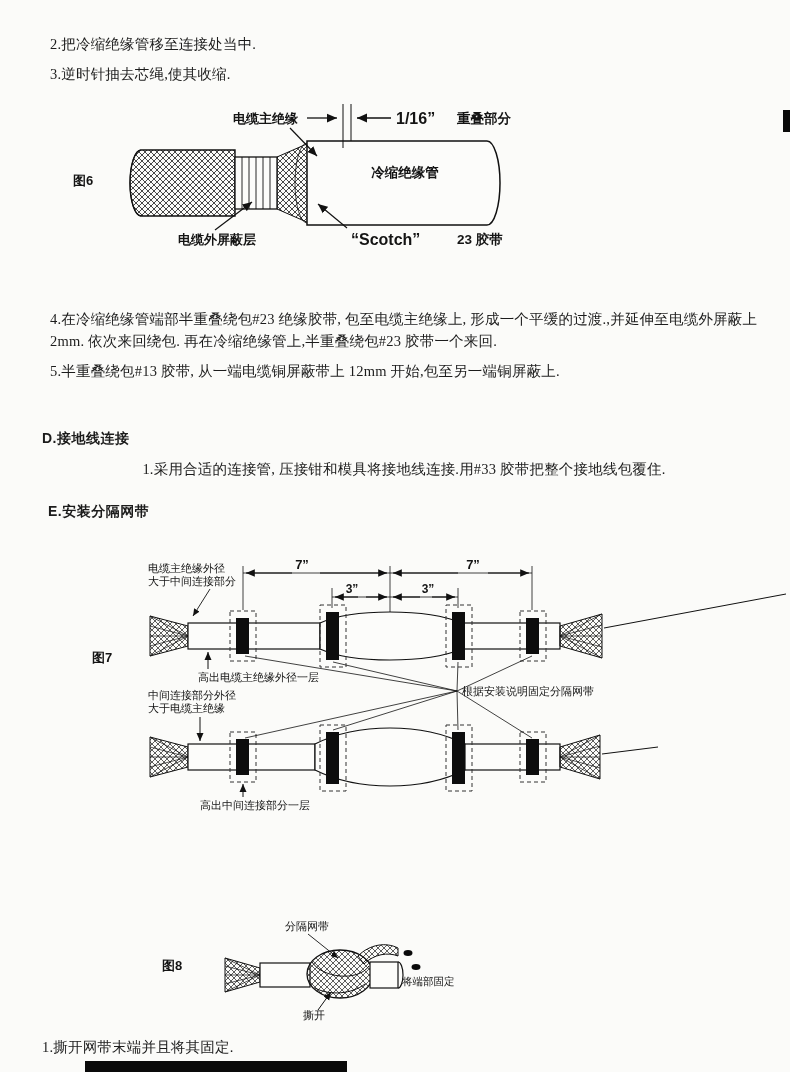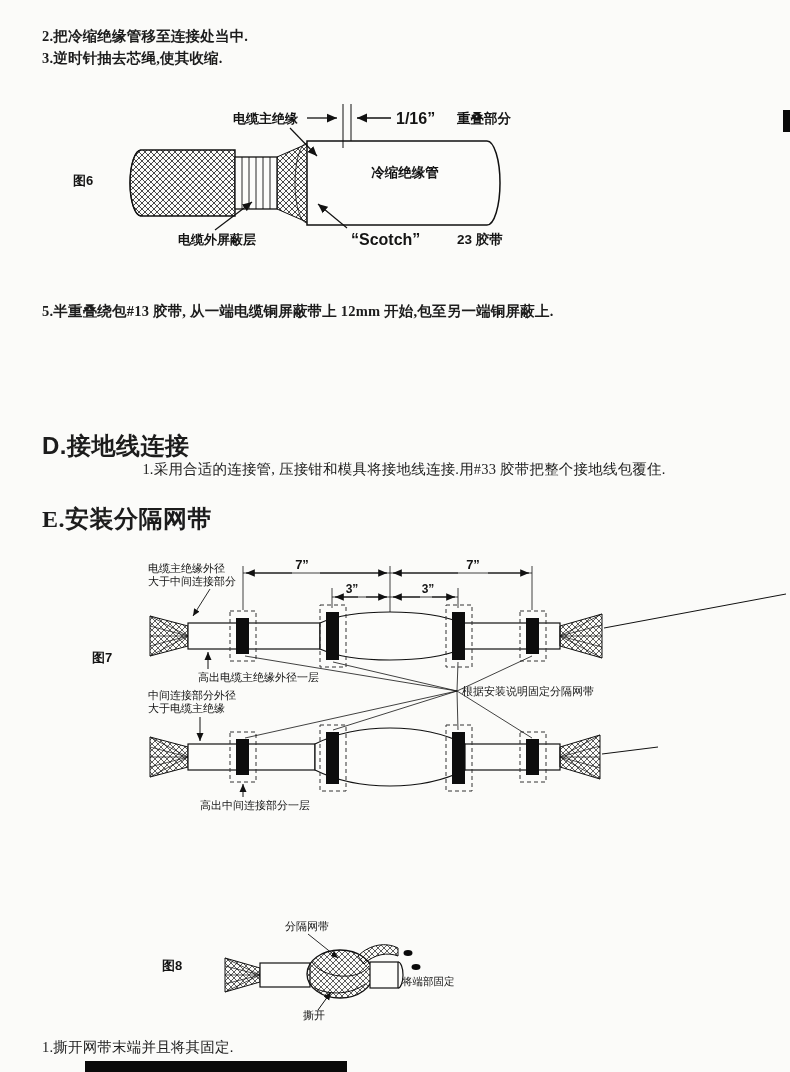--- a/index.html
+++ b/index.html
@@ -3,24 +3,24 @@
 <meta charset="utf-8">
 <style>
   html,body{margin:0;padding:0;}
   body{
     width:790px;height:1072px;position:relative;overflow:hidden;
     background:#fbfbf9;color:#1c1c1c;
     font-family:"Liberation Serif","DejaVu Serif",serif;
   }
   .abs{position:absolute;}
   .step{font-size:14.5px;line-height:22px;letter-spacing:.2px;}
-  .step p{margin:0;font-weight:bold;}
+  .step p{margin:8px;}
   .heading{
     font-family:"Liberation Sans","DejaVu Sans",sans-serif;
-    font-weight:bold;font-size:24px;letter-spacing:.5px;
+    font-weight:bold;font-size:14px;letter-spacing:.5px;
   }
   .svg-label{font-family:"Liberation Sans","DejaVu Sans",sans-serif;fill:#141414;}
   .scan-mark{background:#0a0a0a;}
 </style>
 </head>
 <body>
 
 <div class="abs step" style="left:42px;top:25px;width:712px;">
   <p>2.把冷缩绝缘管移至连接处当中.</p>
   <p>3.逆时针抽去芯绳,使其收缩.</p>
@@ -67,27 +67,28 @@
   </g>
 
   <text x="350" y="79" font-size="13.5" font-weight="bold" text-anchor="middle" class="svg-label">冷缩绝缘管</text>
   <text x="18" y="87" font-size="13" font-weight="bold" class="svg-label">图6</text>
   <text x="123" y="146" font-size="13" font-weight="bold" class="svg-label">电缆外屏蔽层</text>
   <text x="296" y="147" font-size="16" font-weight="bold" class="svg-label">“Scotch”</text>
   <text x="402" y="146" font-size="13.5" font-weight="bold" class="svg-label">23 胶带</text>
 </svg>
 
 <div class="abs step" style="left:42px;top:300px;width:724px;">
+  <p>4.在冷缩绝缘管端部半重叠绕包#23 绝缘胶带, 包至电缆主绝缘上, 形成一个平缓的过渡.,并延伸至电缆外屏蔽上 2mm. 依次来回绕包. 再在冷缩绝缘管上,半重叠绕包#23 胶带一个来回.</p>
   <p>5.半重叠绕包#13 胶带, 从一端电缆铜屏蔽带上 12mm 开始,包至另一端铜屏蔽上.</p>
 </div>
 
 <div class="abs heading" style="left:42px;top:430px;">D.接地线连接</div>
 <div class="abs step" style="left:42px;top:458px;width:724px;text-align:center;">1.采用合适的连接管, 压接钳和模具将接地线连接.用#33 胶带把整个接地线包覆住.</div>
 
-<div class="abs heading" style="left:42px;top:503px;font-family:Liberation Serif, serif;">E.安装分隔网带</div>
+<div class="abs heading" style="left:48px;top:503px;">E.安装分隔网带</div>
 
 <svg class="abs" style="left:80px;top:552px;" width="710" height="290" viewBox="0 0 710 290">
   <defs>
     <pattern id="f7h" width="6" height="6" patternUnits="userSpaceOnUse">
       <path d="M0,6 L6,0 M0,0 L6,6" stroke="#1a1a1a" stroke-width="0.7" fill="none"></path>
     </pattern>
     <marker id="f7a" markerWidth="9" markerHeight="8" refX="8" refY="4" orient="auto">
       <path d="M0,0.5 L8,4 L0,7.5 z" fill="#111"></path>
     </marker>
   </defs>

